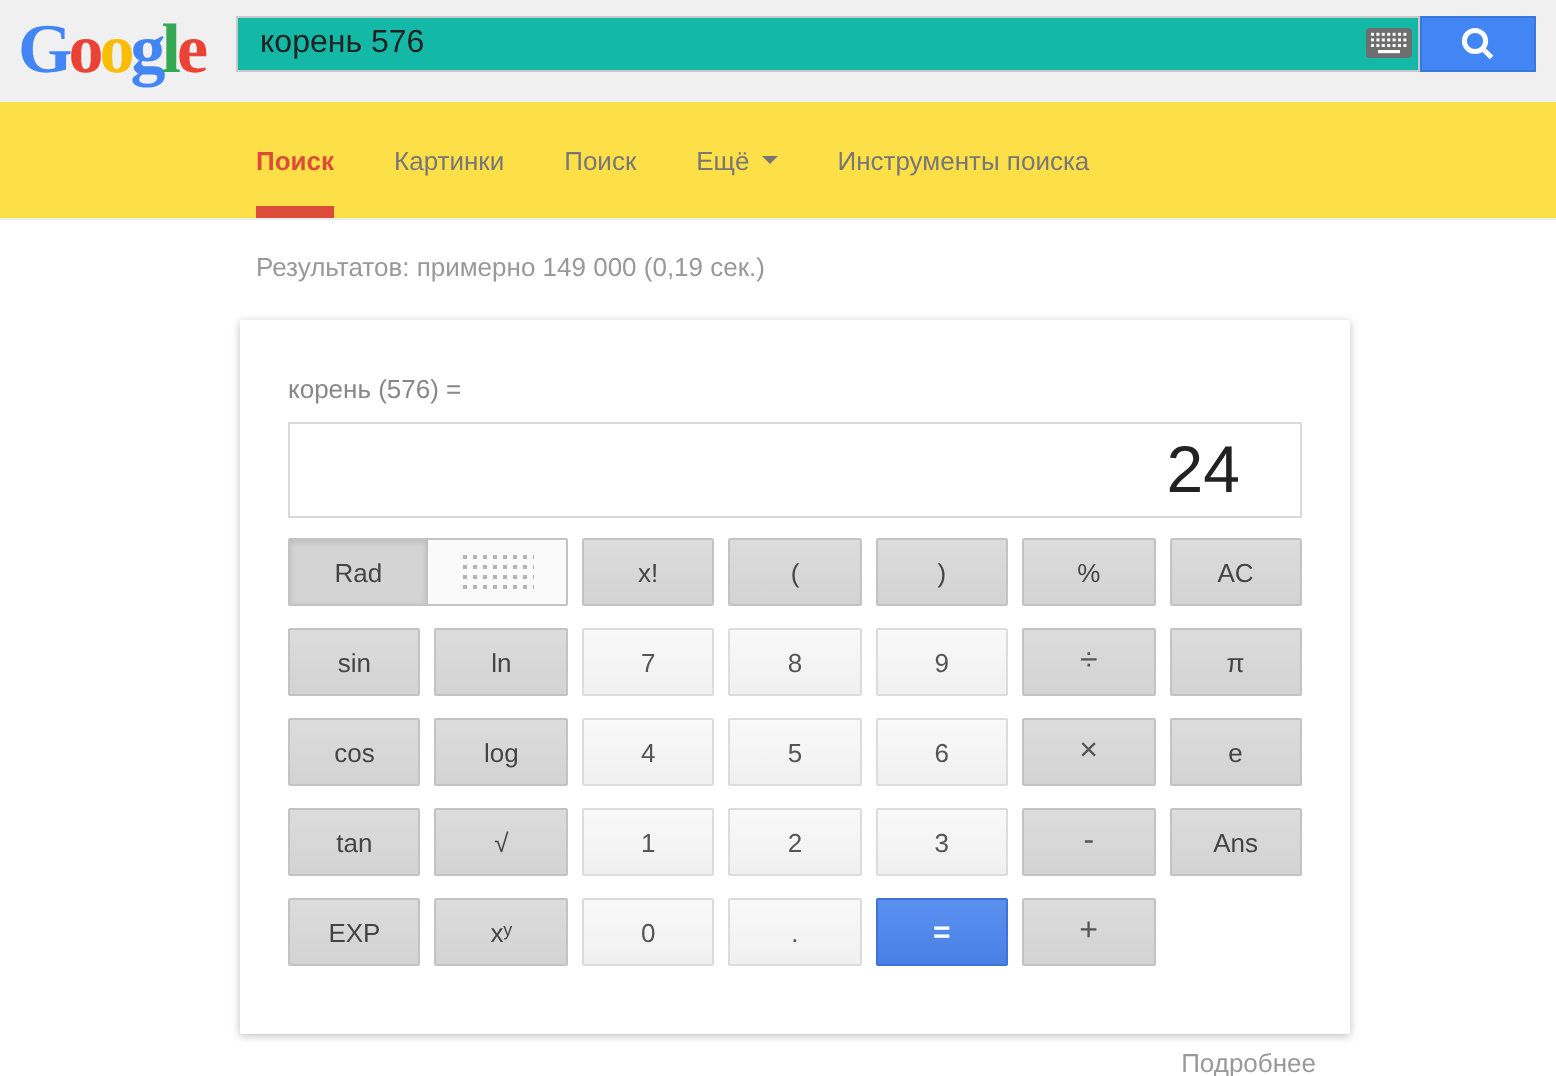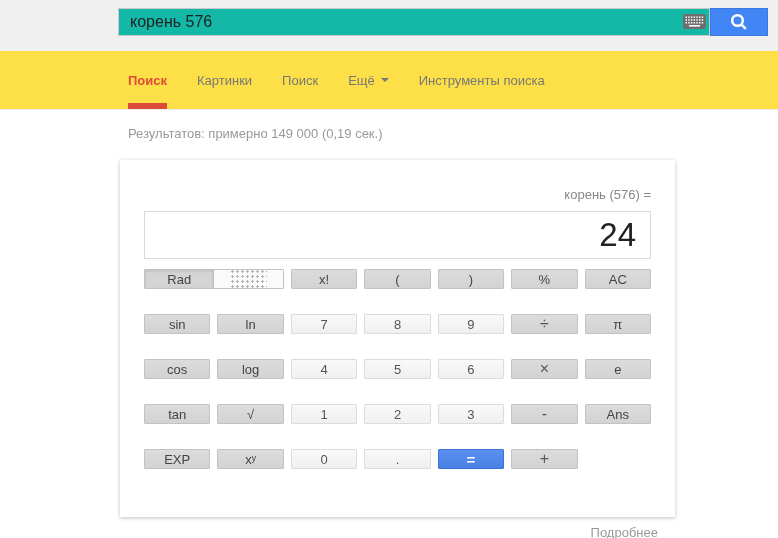--- a/index.html
+++ b/index.html
@@ -45,31 +45,31 @@
     border-top:4px solid #777;
   }
   
   .stats{margin:16px 16px 0 128px;font-size:13px;color:#999;}
   
   .calc-card{
     position:relative;margin:19px 0 0 120px;width:555px;height:357px;
     background:#fff;box-sizing:border-box;padding:0 24px;
     box-shadow:0 1px 4px rgba(0,0,0,0.25);
   }
-  .expr{padding-top:27px;text-align:right;font-size:13px;color:#878787;}
+  .expr{padding-top:27px;text-align:left;font-size:13px;color:#878787;}
   .display{
     margin-top:9px;height:48px;box-sizing:border-box;border:1px solid #d9d9d9;
-    font-size:33px;color:#222;text-align:right;line-height:45px;padding-right:14px;
+    font-size:33px;color:#222;text-align:right;line-height:45px;padding-right:30px;
     overflow:hidden;
   }
   .grid{
     margin-top:10px;display:grid;grid-template-columns:repeat(7,1fr);
     grid-auto-rows:38px;gap:7px;
   }
-  .cell{box-sizing:border-box;height:20px;}
+  .cell{box-sizing:border-box;height:34px;}
   .btn{
     border:1px solid #c3c3c3;background:linear-gradient(#dcdcdc,#d3d3d3);
     font-size:13px;color:#444;display:flex;align-items:center;justify-content:center;
     cursor:pointer;border-radius:1px;padding:0;font-family:"Liberation Sans",sans-serif;
   }
   .btn.num{background:linear-gradient(#f9f9f9,#f0f0f0);border-color:#dcdcdc;color:#555;}
   .btn.op{font-size:16px;color:#555;}
   .btn.equals{
     background:linear-gradient(#5a91f0,#4a7fe3);border-color:#3f72d8;
     color:#fff;font-weight:bold;font-size:15px;
@@ -90,20 +90,21 @@
     background-size:5px 5px;background-position:0 0;
   }
   
   .more-wrap{width:555px;margin-left:120px;margin-top:6px;text-align:right;padding-right:17px;box-sizing:border-box;}
   .more-link{font-size:13px;color:#999;cursor:pointer;text-decoration:none;}
 </style>
 </head>
 <body>
 
 <div class="hdr">
+  <div class="logo"><span style="color: rgb(66, 133, 244);">G</span><span style="color: rgb(234, 67, 53);">o</span><span style="color: rgb(251, 188, 5);">o</span><span style="color: rgb(66, 133, 244);">g</span><span style="color: rgb(52, 168, 83);">l</span><span style="color: rgb(234, 67, 53);">e</span></div>
   <input class="search-input" type="text" value="корень 576" style="">
   <span class="kb-btn">
     <svg width="23" height="15" viewBox="0 0 23 15">
       <rect x="0" y="0" width="23" height="15" rx="2" fill="#6e6e6e"></rect>
       <g fill="#ffffff">
         <rect x="2.5" y="2.4" width="1.5" height="1.5"></rect>
           <rect x="5.2" y="2.4" width="1.5" height="1.5"></rect>
           <rect x="7.9" y="2.4" width="1.5" height="1.5"></rect>
           <rect x="10.6" y="2.4" width="1.5" height="1.5"></rect>
           <rect x="13.3" y="2.4" width="1.5" height="1.5"></rect>

